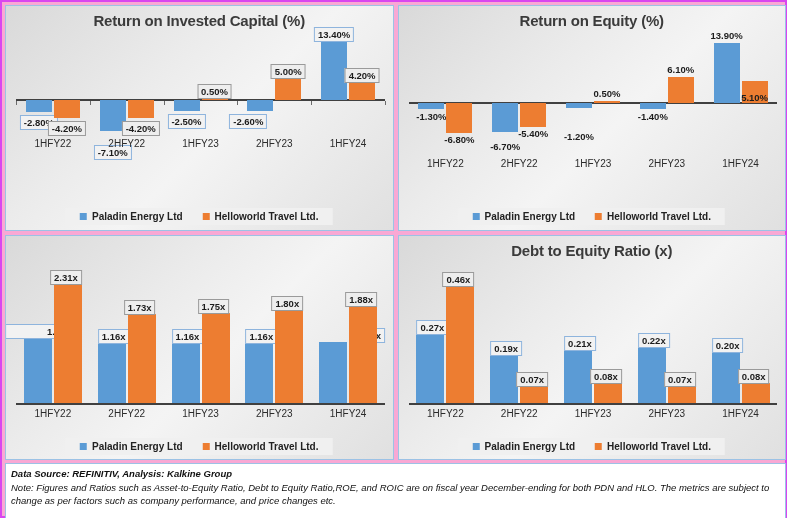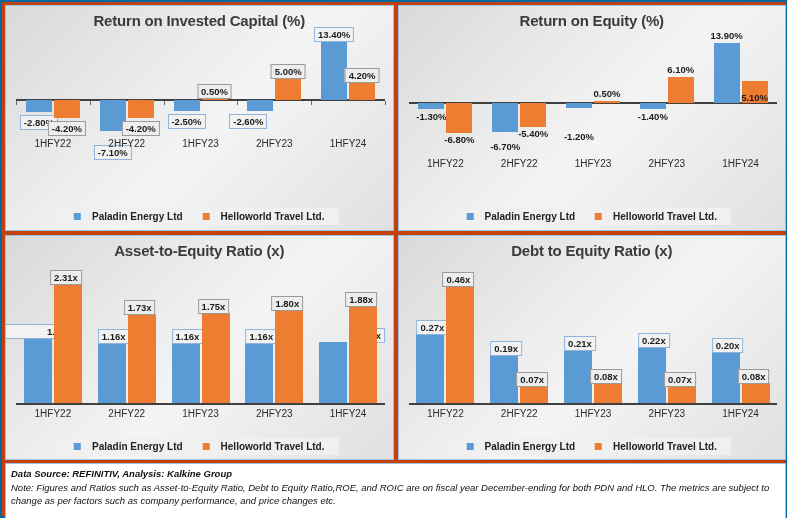--- a/index.html
+++ b/index.html
@@ -5,22 +5,22 @@
   html,body{margin:0;padding:0;}
   body{
     width:787px;height:518px;
     background:#ffffff;
     font-family:"Liberation Sans", sans-serif;
     overflow:hidden;
   }
   .outer{
     position:absolute;left:0;top:0;width:787px;height:518px;
     box-sizing:border-box;
-    border:2px solid #0369a1;
-    background:#c2410c;
+    border:2px solid #d946ef;
+    background:#f9a8d4;
   }
   .grid{
     position:absolute;left:3px;top:3px;width:781px;height:455px;
     display:grid;
     grid-template-columns:1fr 1fr;
     grid-template-rows:1fr 1fr;
     gap:4px;
   }
   .panel{
     position:relative;
@@ -62,21 +62,21 @@
     white-space:nowrap;transform:translateX(-50%);
   }
 
   .legend{
     position:absolute;left:50%;transform:translateX(-50%);
     background:#f0f0f0;
     padding:3px 14px;
     display:flex;gap:20px;align-items:center;
     white-space:nowrap;
   }
-  .legend-item{display:flex;align-items:center;gap:11px;
+  .legend-item{display:flex;align-items:center;gap:5px;
     font-size:10px;font-weight:bold;color:#222;}
   .swatch{width:7px;height:7px;display:inline-block;}
   .swatch.blue{background:#5b9bd5;}
   .swatch.orange{background:#ed7d31;}
 
   .footer{
     position:absolute;left:3px;top:461px;width:781px;height:62px;
     box-sizing:border-box;
     border:1px solid #9cc2e5;
     background:#ffffff;
@@ -182,21 +182,20 @@
           <span>Paladin Energy Ltd</span>
         </div>
         <div class="legend-item">
           <span class="swatch orange"></span>
           <span>Helloworld Travel Ltd.</span>
         </div>
       </div>
     </div>
 
     <div class="panel">
-      <div class="chart-title">Asset-to-Equity Ratio (x)</div>
       <div class="plot" id="plot-ae" style="top: 36px; height: 132px;">
           <div class="axis-line" style="top: 131px;"></div>
           <div class="bar blue" style="width: 28px; left: 7.9px; height: 65.2235px; top: 66.7765px;"></div>
           <div class="dlabel boxed-blue" style="top: 52.7765px; left: 23.9px; padding-left: 41px;">1.26x</div>
           <div class="bar blue" style="width: 28px; left: 81.7px; height: 60.0471px; top: 71.9529px;"></div>
           <div class="dlabel boxed-blue" style="top: 57.9529px; left: 97.7px;">1.16x</div>
           <div class="bar blue" style="width: 28px; left: 155.5px; height: 60.0471px; top: 71.9529px;"></div>
           <div class="dlabel boxed-blue" style="top: 57.9529px; left: 171.5px;">1.16x</div>
           <div class="bar blue" style="width: 28px; left: 229.3px; height: 60.0471px; top: 71.9529px;"></div>
           <div class="dlabel boxed-blue" style="top: 57.9529px; left: 245.3px;">1.16x</div>

